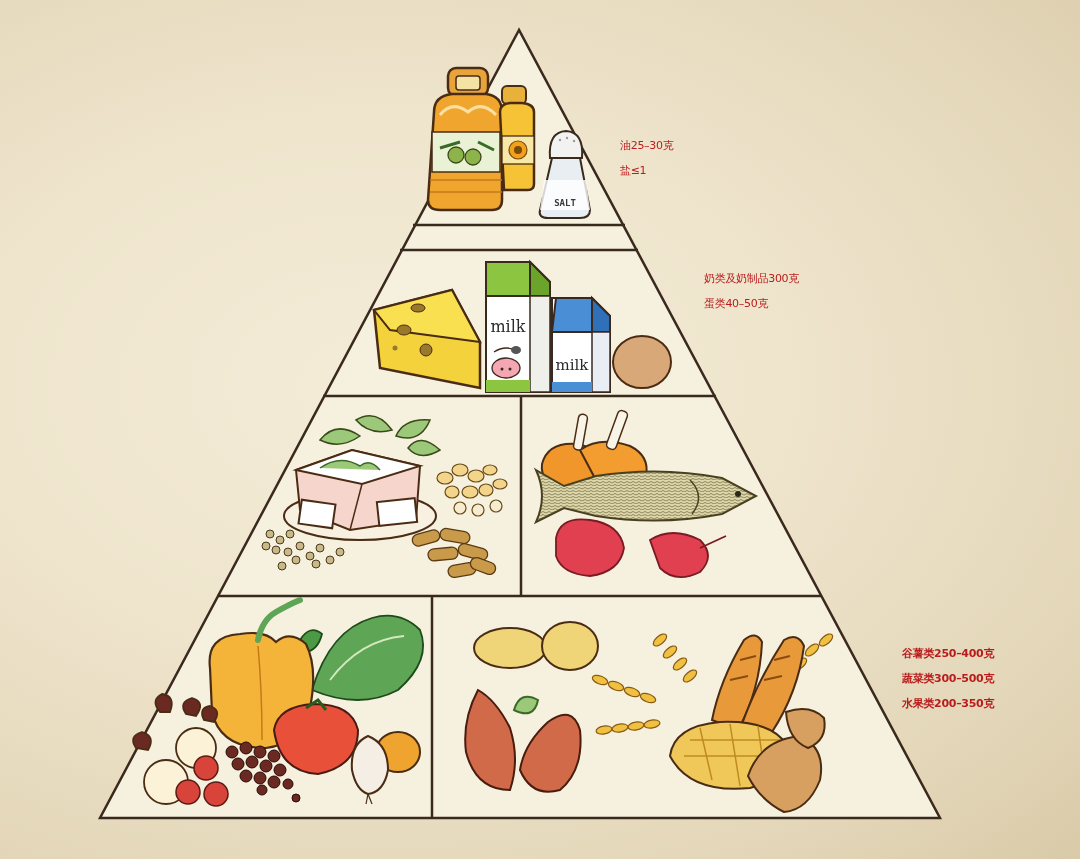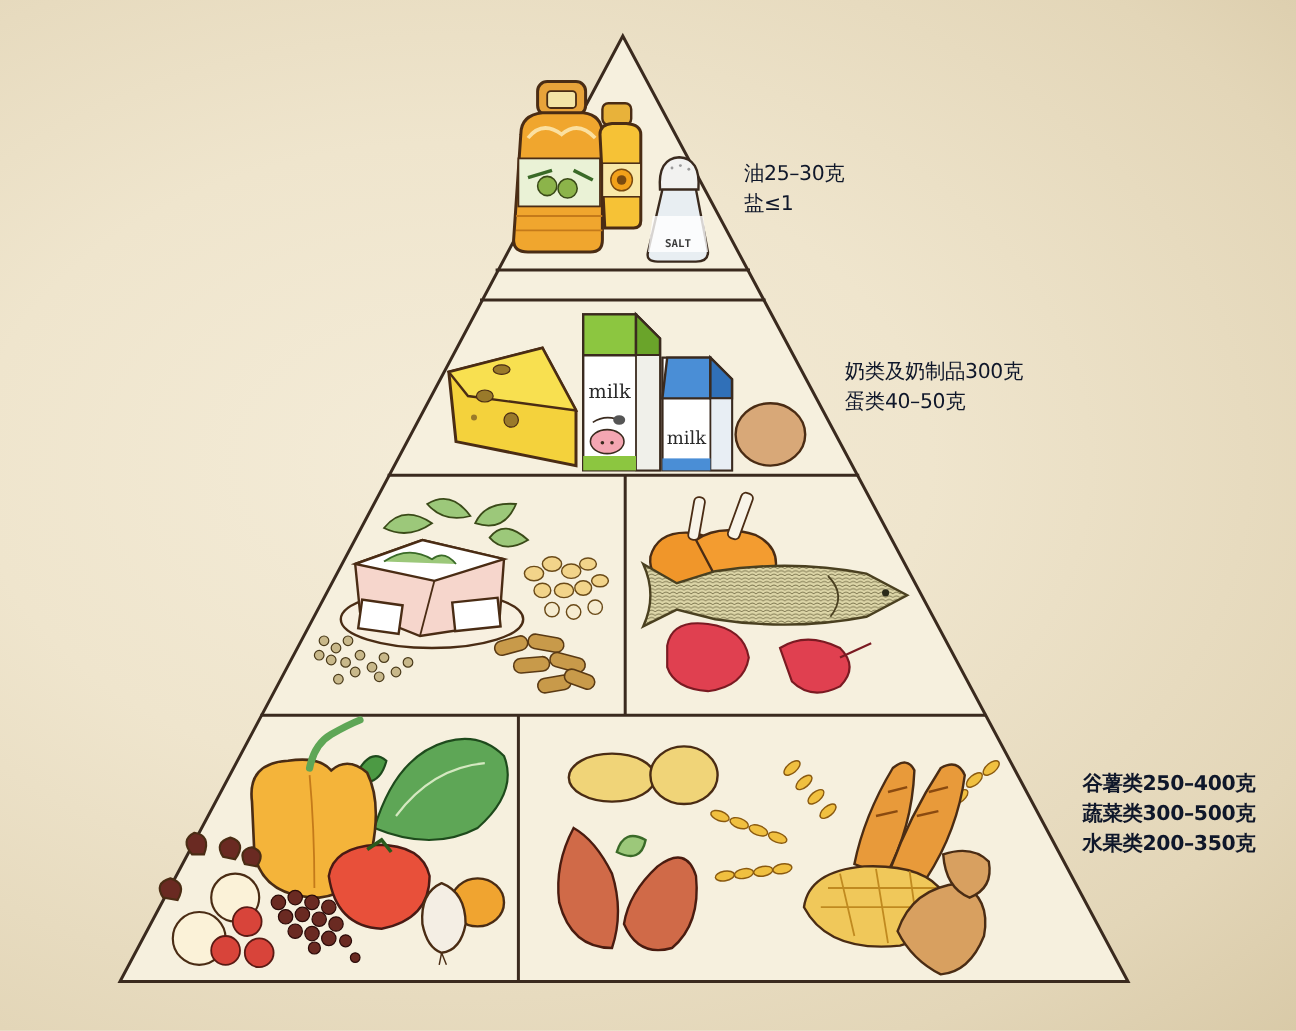--- a/index.html
+++ b/index.html
@@ -4,21 +4,21 @@
   <style>
     html, body { margin: 0; padding: 0; }
     body {
       width: 1080px; height: 859px; overflow: hidden; position: relative;
       background: radial-gradient(ellipse at 35% 45%, #f4ecd8 0%, #efe5cd 40%, #e3d6b8 80%, #d9caa8 100%);
       font-family: "DejaVu Sans", "Liberation Sans", sans-serif;
     }
     .stage { position: absolute; left: 0; top: 0; width: 1080px; height: 859px; }
     svg.pyr { position: absolute; left: 0; top: 0; }
     .label-block {
-      position: absolute; color: #0f172a; font-size: 17px; line-height: 25px;
+      position: absolute; color: #b91c1c; font-size: 11px; line-height: 25px;
       letter-spacing: -0.3px; white-space: nowrap;
     }
     .label-block div { height: 25px; }
   </style>
 </head>
 <body>
 
 <div class="stage">
   <svg class="pyr" width="1080" height="859" viewBox="0 0 1080 859">
     <defs>
@@ -284,21 +284,21 @@
         <path d="M786 712 Q810 704 824 718 Q828 740 808 748 Q788 740 786 712 Z" fill="#d8a060" stroke="#4a2c14" stroke-width="2"></path>
       </g>
     </g>
   </svg>
 
   <div class="label-block" style="left:620px; top:133px;">
     <div>油25–30克</div>
     <div>盐≤1</div>
   </div>
 
-  <div class="label-block" style="left:704px; top:266px;margin-top:32px;">
+  <div class="label-block" style="left:704px; top:266px;">
     <div>奶类及奶制品300克</div>
     <div>蛋类40–50克</div>
   </div>
 
   <div class="label-block" style="left:784px; top:426px;">
   </div>
 
   <div class="label-block" style="left:902px; top:641px;font-weight:bold;">
     <div>谷薯类250–400克</div>
     <div>蔬菜类300–500克</div>

